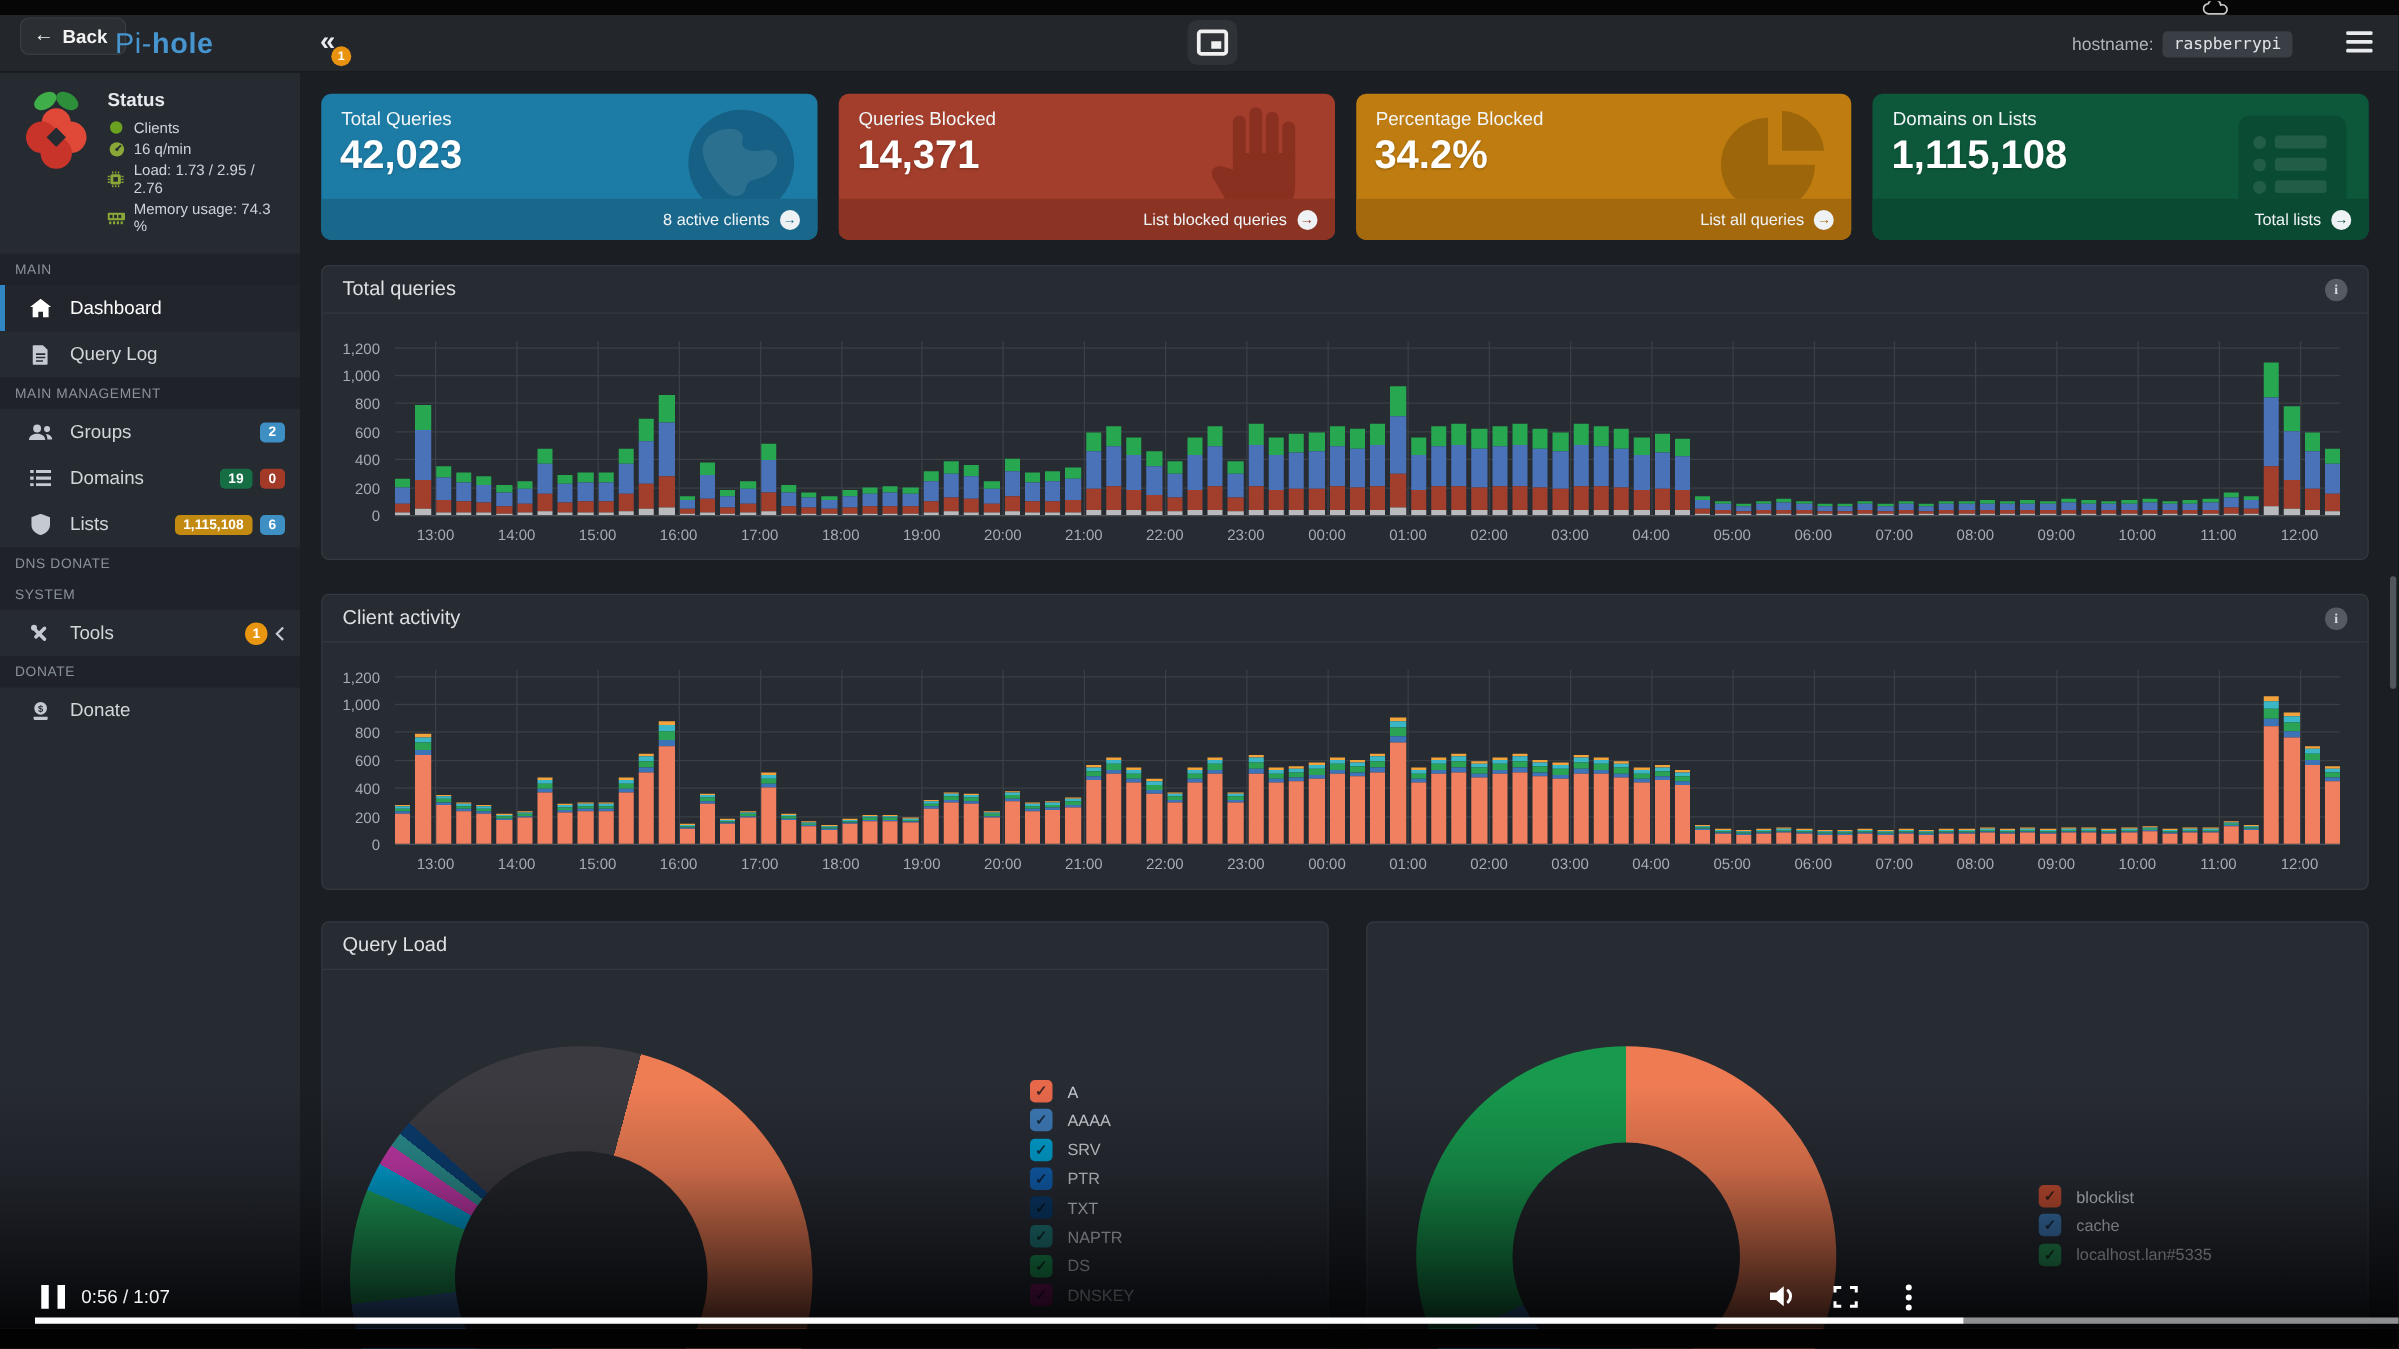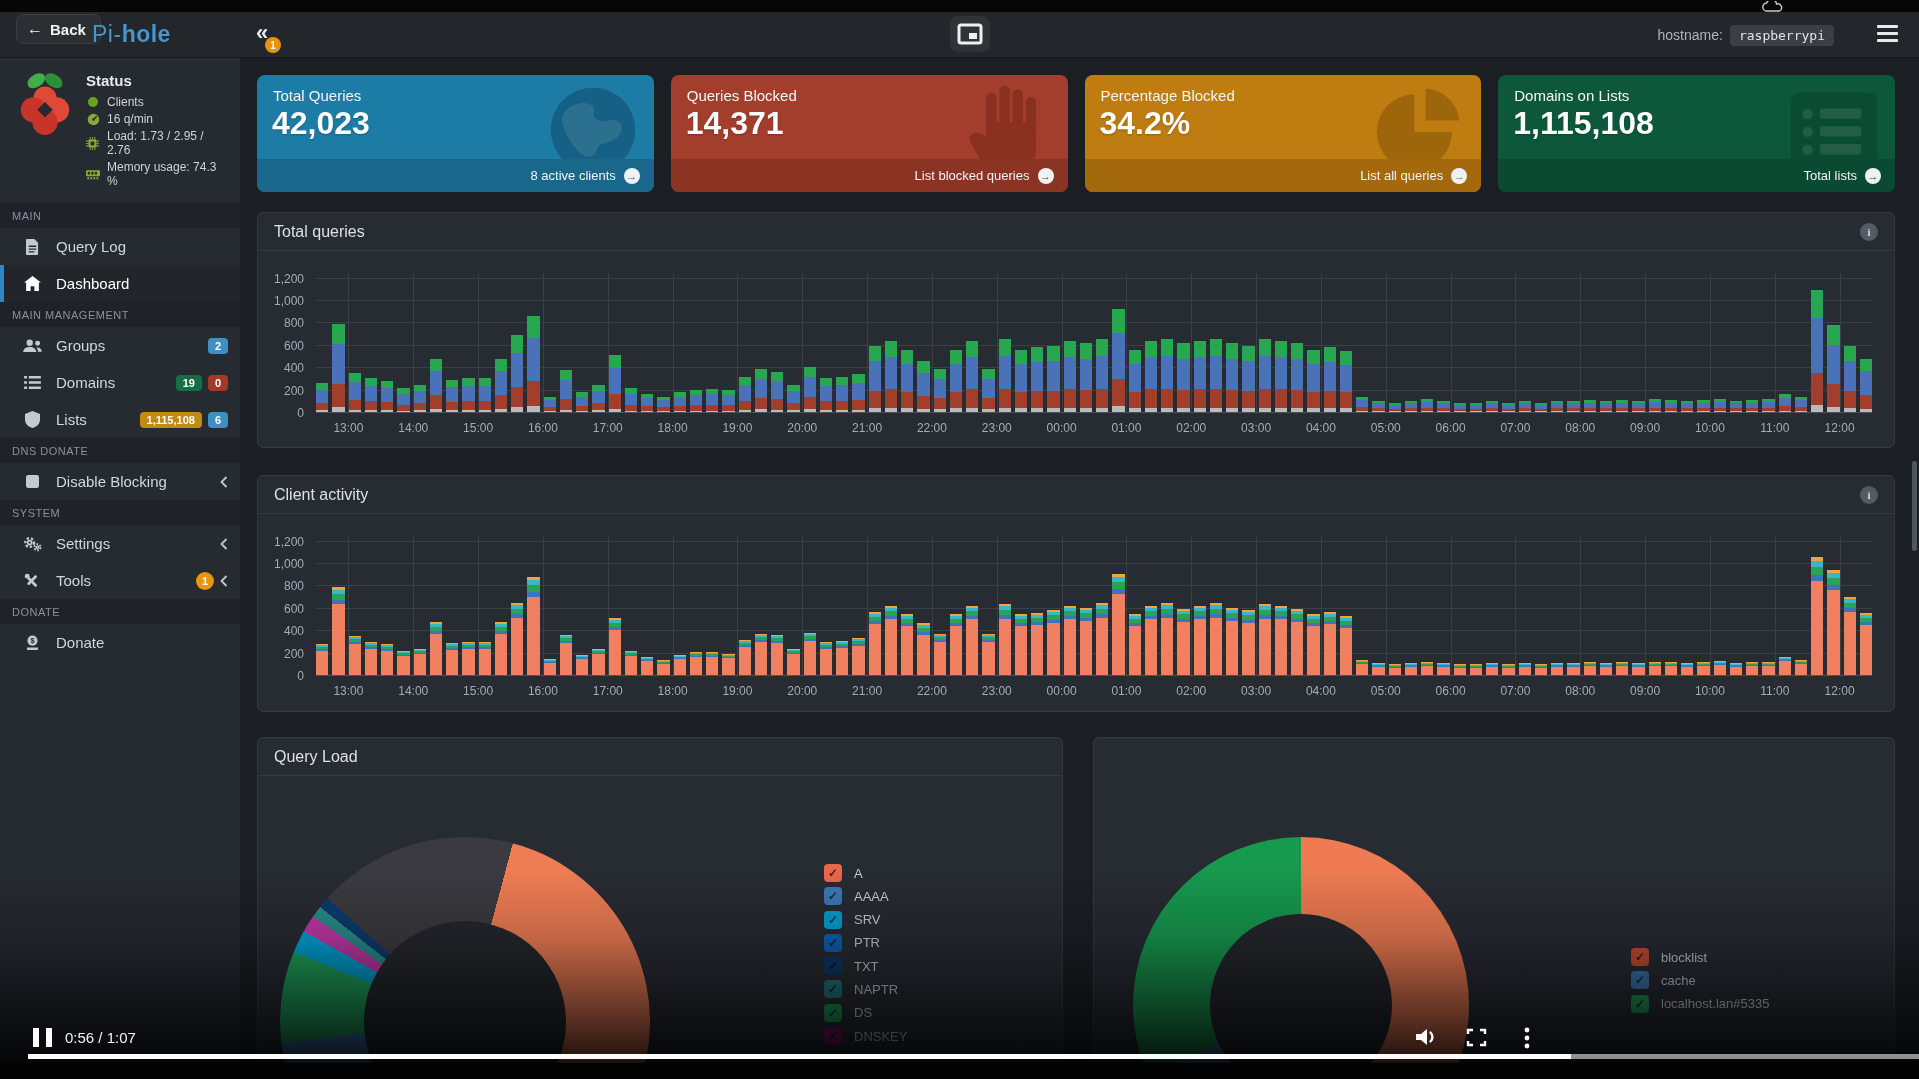--- a/index.html
+++ b/index.html
@@ -207,37 +207,37 @@
                   </g>
                 </svg>
               </span>
               <span>Memory usage: 74.3 %</span>
             </div>
           </div>
       </div>
     </div>
     <div id="sb-sections">
         <div class="sb-section-label">MAIN</div>
+        <div class="sb-item active">
+          <span class="sb-icon">
+            <svg viewBox="0 0 18 16" width="17" height="15">
+              <path fill="currentColor" d="M9 0l9 7h-2.2v9H11v-5H7v5H2.2V7H0z"></path>
+            </svg>
+          </span>
+          <span class="sb-label">Dashboard</span>
+          <span class="sb-right"></span>
+        </div>
         <div class="sb-item">
           <span class="sb-icon">
             <svg viewBox="0 0 14 17" width="13" height="16">
               <path fill="currentColor" d="M1 0h8l4 4v12a1 1 0 0 1-1 1H1a1 1 0 0 1-1-1V1a1 1 0 0 1 1-1z"></path>
               <path fill="#262a31" d="M3 7h8v1.4H3zm0 3h8v1.4H3zm0 3h6v1.4H3z"></path>
             </svg>
           </span>
           <span class="sb-label">Query Log</span>
-          <span class="sb-right"></span>
-        </div>
-        <div class="sb-item active">
-          <span class="sb-icon">
-            <svg viewBox="0 0 18 16" width="17" height="15">
-              <path fill="currentColor" d="M9 0l9 7h-2.2v9H11v-5H7v5H2.2V7H0z"></path>
-            </svg>
-          </span>
-          <span class="sb-label">Dashboard</span>
           <span class="sb-right"></span>
         </div>
         <div class="sb-section-label">MAIN MANAGEMENT</div>
         <div class="sb-item">
           <span class="sb-icon">
             <svg viewBox="0 0 20 15" width="19" height="14">
               <circle cx="7" cy="4" r="3.4" fill="currentColor"></circle>
               <path fill="currentColor" d="M0 14c0-3.3 3.1-5.4 7-5.4s7 2.1 7 5.4z"></path>
               <circle cx="15.5" cy="4.6" r="2.6" fill="currentColor"></circle>
               <path fill="currentColor" d="M14.4 8.8c3.1.2 5.6 2 5.6 4.8h-4.2c0-1.9-.5-3.6-1.4-4.8z"></path>
@@ -266,56 +266,21 @@
               <path fill="currentColor" d="M8 0l8 3v6c0 4.6-3.4 7.8-8 9-4.6-1.2-8-4.4-8-9V3z"></path>
             </svg>
           </span>
           <span class="sb-label">Lists</span>
           <span class="sb-right">
             <span class="sb-badge" style="background: rgb(194, 138, 16);">1,115,108</span>
             <span class="sb-badge" style="background: rgb(61, 143, 196);">6</span>
           </span>
         </div>
         <div class="sb-section-label">DNS DONATE</div>
-        <div class="sb-item">
-          <span class="sb-icon">
-            <svg viewBox="0 0 14 14" width="13" height="13">
-              <rect width="14" height="14" rx="2.5" fill="currentColor"></rect>
-            </svg>
-          </span>
-          <span class="sb-label">Disable Blocking</span>
-          <span class="sb-right">
-            <span class="sb-chev">
-              <svg viewBox="0 0 8 12" width="8" height="12">
-                <path fill="none" stroke="currentColor" stroke-width="1.8" d="M6.5 1 1.5 6l5 5"></path>
-              </svg>
-            </span>
-          </span>
-        </div>
         <div class="sb-section-label">SYSTEM</div>
-        <div class="sb-item">
-          <span class="sb-icon">
-            <svg viewBox="0 0 20 17" width="19" height="16">
-              <g fill="none" stroke="currentColor">
-                <circle cx="7" cy="7" r="4.6" stroke-width="2.6" stroke-dasharray="2.4 2.1"></circle>
-                <circle cx="7" cy="7" r="2.1" stroke-width="1.8"></circle>
-                <circle cx="15.2" cy="12" r="3.2" stroke-width="2.2" stroke-dasharray="1.8 1.6"></circle>
-                <circle cx="15.2" cy="12" r="1.3" stroke-width="1.4"></circle>
-              </g>
-            </svg>
-          </span>
-          <span class="sb-label">Settings</span>
-          <span class="sb-right">
-            <span class="sb-chev">
-              <svg viewBox="0 0 8 12" width="8" height="12">
-                <path fill="none" stroke="currentColor" stroke-width="1.8" d="M6.5 1 1.5 6l5 5"></path>
-              </svg>
-            </span>
-          </span>
-        </div>
         <div class="sb-item">
           <span class="sb-icon">
             <svg viewBox="0 0 18 18" width="16" height="16">
               <g fill="currentColor">
                 <rect x="7.6" y="1" width="3.2" height="14" rx="1.4" transform="rotate(45 9.2 8)"></rect>
                 <rect x="7.6" y="3" width="3.2" height="14" rx="1.4" transform="rotate(-45 9.2 10)"></rect>
                 <circle cx="3.6" cy="3.6" r="2.7"></circle>
               </g>
             </svg>
           </span>

